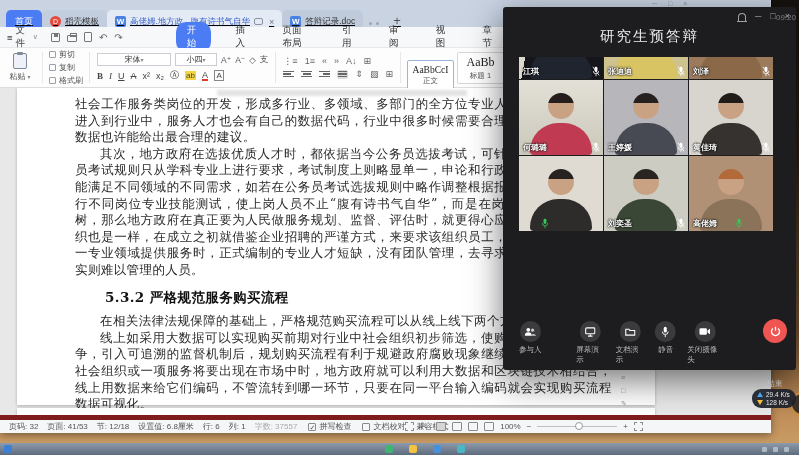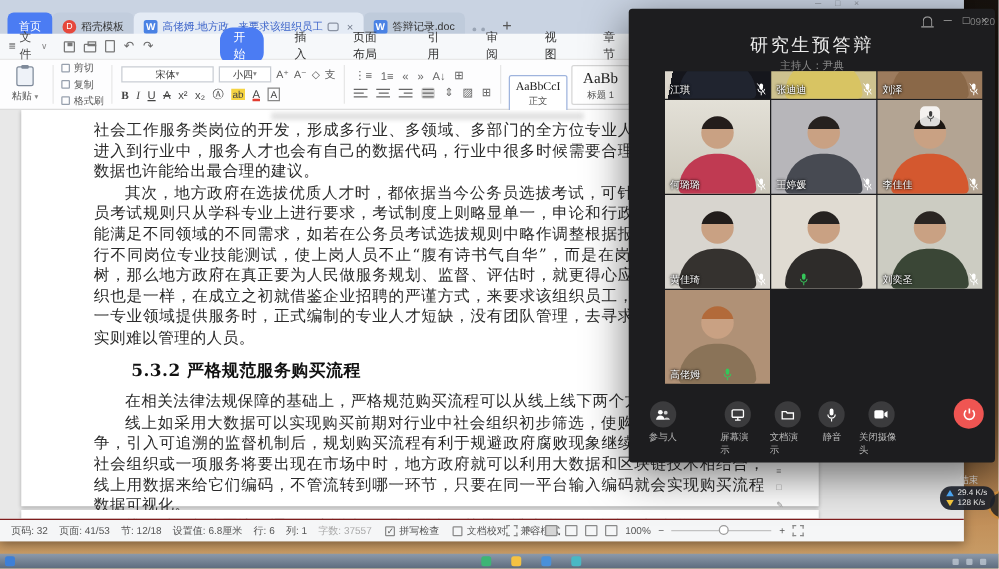--- a/index.html
+++ b/index.html
@@ -6,21 +6,21 @@
   html,body { width:799px; height:455px; overflow:hidden; }
   body { font-family:"Liberation Sans","DejaVu Sans",sans-serif; position:relative; }
   .screen { position:absolute; left:0; top:0; width:799px; height:455px; overflow:hidden;
             background:linear-gradient(180deg,#17120e 0%,#2b2015 35%,#7a5532 72%,#c2905a 92%,#caa06a 100%); }
 
   
   .wps { position:absolute; left:0; top:0; width:771px; height:433px; background:#e8e8e8; box-shadow:0 2px 8px rgba(0,0,0,.4); }
 
   
   .tabbar { position:absolute; left:0; top:0; width:100%; height:33px; background:#c9d3e2;
-            display:flex; align-items:flex-end; }
+            display:flex; align-items:flex-end;text-decoration:underline; }
   .tab { height:23px; display:flex; align-items:center; gap:4px; padding:0 8px; font-size:8.5px; color:#333;
          border-radius:5px 5px 0 0; cursor:default; white-space:nowrap; }
   .tab-home { background:#4b7cf3; color:#fff; margin-left:6px; font-size:9px; padding:0 9px; }
   .tab-docer { background:#c2cddd; }
   .tab-doc-active { background:#e4ebf5; color:#3b63c9; max-width:235px; }
   .tab-doc { background:#bfcbdb; }
   .tab .wicon { width:11px; height:11px; border-radius:2px; background:#4a82e4; color:#fff; font-size:8px; font-weight:bold;
                 display:flex; align-items:center; justify-content:center; flex:0 0 auto; }
   .tab .dicon { width:11px; height:11px; border-radius:50%; background:#e6483c; color:#fff; font-size:7px;
                 display:flex; align-items:center; justify-content:center; }
@@ -92,21 +92,21 @@
   .page { position:absolute; left:17px; top:0; width:638px; height:317px; background:#fff; box-shadow:0 1px 3px rgba(0,0,0,.25); }
   .page2 { position:absolute; left:17px; top:320px; width:638px; height:7px; background:#fff; box-shadow:0 1px 3px rgba(0,0,0,.25); }
   .hdrblur { position:absolute; left:200px; top:2px; width:250px; height:6px; background:#cfcfcf; filter:blur(1.5px); opacity:.6; }
   .doctext { position:absolute; left:58px; top:8px; width:537px; font-family:"DejaVu Serif","Liberation Serif",serif;
              font-size:12.5px; line-height:16.6px; color:#2b2b2b; text-align:justify; letter-spacing:.4px; }
   .doctext p { margin:0; }
   .doctext p.ind { text-indent:2em; }
   .docheading { font-weight:bold; font-size:13.5px; margin:10px 0 8px 0 !important; text-indent:30px; color:#111; }
 
   
-  .statusbar { position:absolute; left:0; top:415px; width:100%; height:18px; background:#f5f6f7; border-top:1px solid #7f1d1d;
+  .statusbar { position:absolute; left:0; top:415px; width:100%; height:18px; background:#f5f6f7; border-top:5px solid #7f1d1d;
                display:flex; align-items:center; font-size:8px; color:#555; }
   .statusbar .sitem { margin-left:9px; white-space:nowrap; }
   .wcount { color:#aaa; }
   .stoggle { display:flex; align-items:center; gap:3px; margin-left:11px; }
   .cbox { width:8px; height:8px; border:1px solid #8a8a8a; border-radius:1px; font-size:7px; line-height:7px; text-align:center; color:#555; }
   .sright { position:absolute; right:128px; display:flex; align-items:center; gap:6px; }
   .vicon { width:10px; height:9px; border:1px solid #8a8a8a; border-radius:1px; }
   .vicon.vact { background:#d5d5d5; }
   .vicon.pen { border:none; position:relative; } .vicon.pen::after{ content:"✎"; font-size:8px; color:#777; position:absolute; top:-1px; }
   .ztrack { width:80px; height:1px; background:#c2c2c2; position:relative; }
@@ -121,21 +121,21 @@
   
   .meeting { position:absolute; left:503px; top:7px; width:293px; height:363px; background:#1d1d1f; border-radius:3px;
              box-shadow:0 10px 34px rgba(0,0,0,.55); color:#ddd; }
   .m-time { position:absolute; top:6px; left:0; width:100%; text-align:right; font-size:8px; color:#7e7e7e; }
   .m-winctl { position:absolute; top:4px; right:6px; display:flex; gap:9px; align-items:center; color:#a2a2a2; font-size:9px; }
   .bell { width:8px; height:8px; border:1.2px solid #a2a2a2; border-radius:50% 50% 0 0; border-bottom:none; position:relative; top:1px; }
   .bell::after { content:""; position:absolute; left:-2px; top:7px; width:10px; height:1.2px; background:#a2a2a2; }
   .m-title { position:absolute; top:20px; left:0; width:100%; text-align:center; font-size:14.5px; color:#ececec; letter-spacing:2px; }
   .m-host { position:absolute; top:40px; left:0; width:100%; text-align:center; font-size:8.5px; color:#8a8a8a; }
 
-  .vgrid { position:absolute; left:29px; top:50px; width:254px; height:252px; overflow:hidden; }
+  .vgrid { position:absolute; left:16px; top:50px; width:254px; height:252px; overflow:hidden;font-weight:bold; }
   .vgrid-inner { display:grid; grid-template-columns:repeat(3,84px); grid-auto-rows:75px; gap:1px; margin-top:-53px; }
   .tile { position:relative; overflow:hidden; background:var(--wall,#222); }
   .tile::before { content:""; position:absolute; top:13px; left:50%; width:26px; height:26px; margin-left:-13px; border-radius:50%;
                   background:linear-gradient(180deg, var(--hair,#222) 0 40%, var(--skin,#c9a183) 40%); }
   .tile::after { content:""; position:absolute; bottom:0; left:50%; width:62px; height:32px; margin-left:-31px;
                  border-radius:30px 30px 4px 4px; background:var(--shirt,#444); }
   .tile.bighead::before { width:44px; height:44px; margin-left:-22px; top:4px; }
   .namebar { position:absolute; left:4px; right:3px; bottom:2px; display:flex; align-items:center; justify-content:space-between; z-index:2; }
   .namebar.adjacent { justify-content:flex-start; gap:18px; }
   .pname { font-size:8px; color:#fff; text-shadow:0 0 2px #000, 0 0 2px #000; white-space:nowrap; }
@@ -181,21 +181,21 @@
     <div class="tabbar">
       <div class="tab tab-home">
         <span>首页</span>
       </div>
       <div class="tab tab-docer">
         <span class="dicon">D</span>
         <span>稻壳模板</span>
       </div>
       <div class="tab tab-doc-active">
         <span class="wicon">W</span>
-        <span class="tlabel">高佬姆.地方政...来要求该组织员工</span>
+        <span class="tlabel">高佬姆.地方政...腹有诗书气自华</span>
         <span class="bubble"></span>
         <span class="tclose">×</span>
       </div>
       <div class="tab tab-doc">
         <span class="wicon">W</span>
         <span class="tlabel">答辩记录.doc</span>
       </div>
       <div class="tab-dots">
           <i></i>
           <i></i>
@@ -408,21 +408,20 @@
 
   <div class="meeting">
     <div class="m-time">09:20</div>
     <div class="m-winctl">
       <span class="bell"></span>
       <span>─</span>
       <span>□</span>
       <span>×</span>
     </div>
     <div class="m-title">研究生预答辩</div>
-    <div class="m-host">主持人：尹典</div>
 
     <div class="vgrid">
       <div class="vgrid-inner">
         <div class="tile" style="--wall:linear-gradient(100deg,#ddd8ce 0 16%,#15161c 16%);--hair:#06070c;--skin:#14151d;--shirt:#20242f;">
           <div class="namebar">
               <span class="pname">江琪</span>
             <span class="mic">
                 <svg width="8" height="11" viewBox="0 0 10 14">
                   <rect x="3.2" y="1" width="3.6" height="6.5" rx="1.8" fill="#fff"></rect>
                   <path d="M1.6 6.5a3.4 3.4 0 0 0 6.8 0" fill="none" stroke="#fff" stroke-width="1"></path>
@@ -467,40 +466,20 @@
                   <path d="M1.6 6.5a3.4 3.4 0 0 0 6.8 0" fill="none" stroke="#fff" stroke-width="1"></path>
                   <line x1="5" y1="10" x2="5" y2="13" stroke="#fff" stroke-width="1"></line>
                   <line x1="1" y1="1" x2="9" y2="12" stroke="#fff" stroke-width="1"></line>
                 </svg>
               </span>
             </div>
         </div>
         <div class="tile" style="--wall:#b7b6ba;--hair:#26211f;--shirt:#474a52;">
           <div class="namebar">
               <span class="pname">王婷媛</span>
-            <span class="mic">
-                <svg width="8" height="11" viewBox="0 0 10 14">
-                  <rect x="3.2" y="1" width="3.6" height="6.5" rx="1.8" fill="#fff"></rect>
-                  <path d="M1.6 6.5a3.4 3.4 0 0 0 6.8 0" fill="none" stroke="#fff" stroke-width="1"></path>
-                  <line x1="5" y1="10" x2="5" y2="13" stroke="#fff" stroke-width="1"></line>
-                  <line x1="1" y1="1" x2="9" y2="12" stroke="#fff" stroke-width="1"></line>
-                </svg>
-              </span>
-            </div>
-        </div>
-        <div class="tile" style="--wall:#b3a493;--hair:#1c1612;--shirt:#d4582f;">
-          <div class="mutedoverlay">
-              <svg width="7" height="10" viewBox="0 0 10 14">
-                <rect x="3.2" y="1" width="3.6" height="6.5" rx="1.8" fill="#3a3a3a"></rect>
-                <path d="M1.6 6.5a3.4 3.4 0 0 0 6.8 0" fill="none" stroke="#3a3a3a" stroke-width="1"></path>
-                <line x1="5" y1="10" x2="5" y2="13" stroke="#3a3a3a" stroke-width="1"></line>
-              </svg>
-            </div>
-          <div class="namebar">
-              <span class="pname">李佳佳</span>
             <span class="mic">
                 <svg width="8" height="11" viewBox="0 0 10 14">
                   <rect x="3.2" y="1" width="3.6" height="6.5" rx="1.8" fill="#fff"></rect>
                   <path d="M1.6 6.5a3.4 3.4 0 0 0 6.8 0" fill="none" stroke="#fff" stroke-width="1"></path>
                   <line x1="5" y1="10" x2="5" y2="13" stroke="#fff" stroke-width="1"></line>
                   <line x1="1" y1="1" x2="9" y2="12" stroke="#fff" stroke-width="1"></line>
                 </svg>
               </span>
             </div>
         </div>

